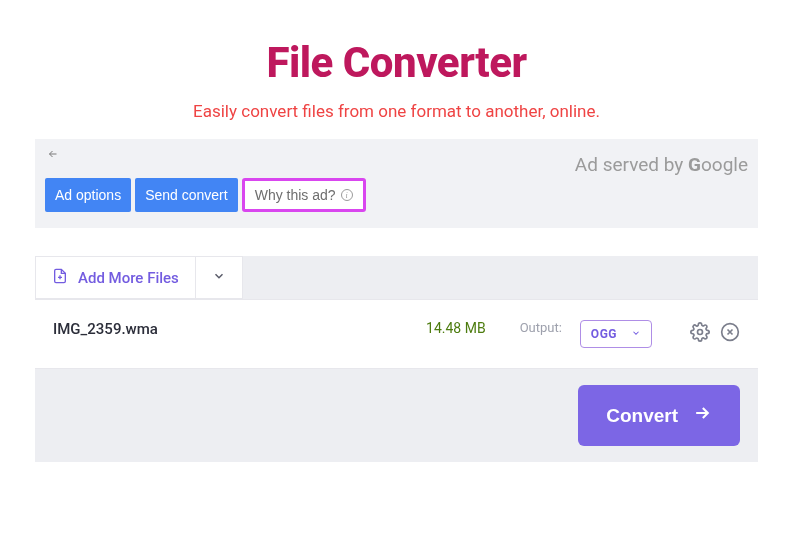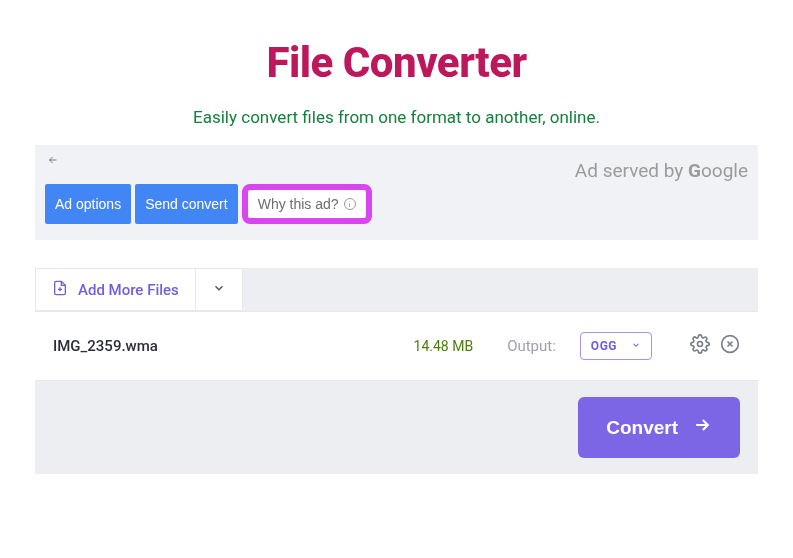--- a/index.html
+++ b/index.html
@@ -15,22 +15,22 @@
       padding-top: 38px;
     }
     .title {
       font-size: 42px;
       font-weight: 800;
       color: #be185d;
       letter-spacing: -0.5px;
     }
     .subtitle {
       font-size: 17px;
-      color: #15803d;
-      margin-top: 20px;
+      color: #ef4444;
+      margin-top: 14px;
       font-weight: 400;
     }
     .ad-container {
       background: #f1f2f5;
       margin: 18px 35px 0 35px;
       padding: 14px 10px 16px 10px;
       position: relative;
     }
     .ad-back {
       position: absolute;
@@ -58,25 +58,25 @@
       color: #fff;
       border: none;
       padding: 6px 10px;
       font-size: 14px;
       cursor: pointer;
       border-radius: 2px;
     }
     .ad-btn-white {
       background: #fff;
       color: #6e6e6e;
-      border: 6px solid #d946ef;
+      border: 3px solid #d946ef;
       padding: 6px 10px;
       font-size: 14px;
       cursor: pointer;
-      border-radius: 8px;
+      border-radius: 3px;
       display: flex;
       align-items: center;
       gap: 5px;
     }
     .info-circle {
       width: 12px;
       height: 12px;
       border: 1px solid #9b9b9b;
       border-radius: 50%;
       display: inline-flex;
@@ -118,38 +118,37 @@
       display: flex;
       align-items: center;
       cursor: pointer;
       color: #595b69;
     }
     .file-row {
       background: #fff;
       border-top: 1px solid #e7e7ec;
       border-bottom: 1px solid #e7e7ec;
       display: flex;
-      align-items: center;
       padding: 20px 18px;
     }
     .file-name {
       font-size: 15px;
       color: #2c2e3a;
       font-weight: 500;
       flex: 1;
     }
     .file-size {
       font-size: 14px;
       color: #4d7c0f;
       margin-right: 34px;
     }
     .output-label {
-      font-size: 15px;
+      font-size: 13px;
       color: #9ea1ad;
-      margin-right: 24px;
+      margin-right: 18px;
     }
     .format-select {
       border: 1px solid #af8ee6;
       border-radius: 4px;
       padding: 6px 10px;
       display: flex;
       align-items: center;
       gap: 14px;
       color: #735ce0;
       font-size: 12px;

